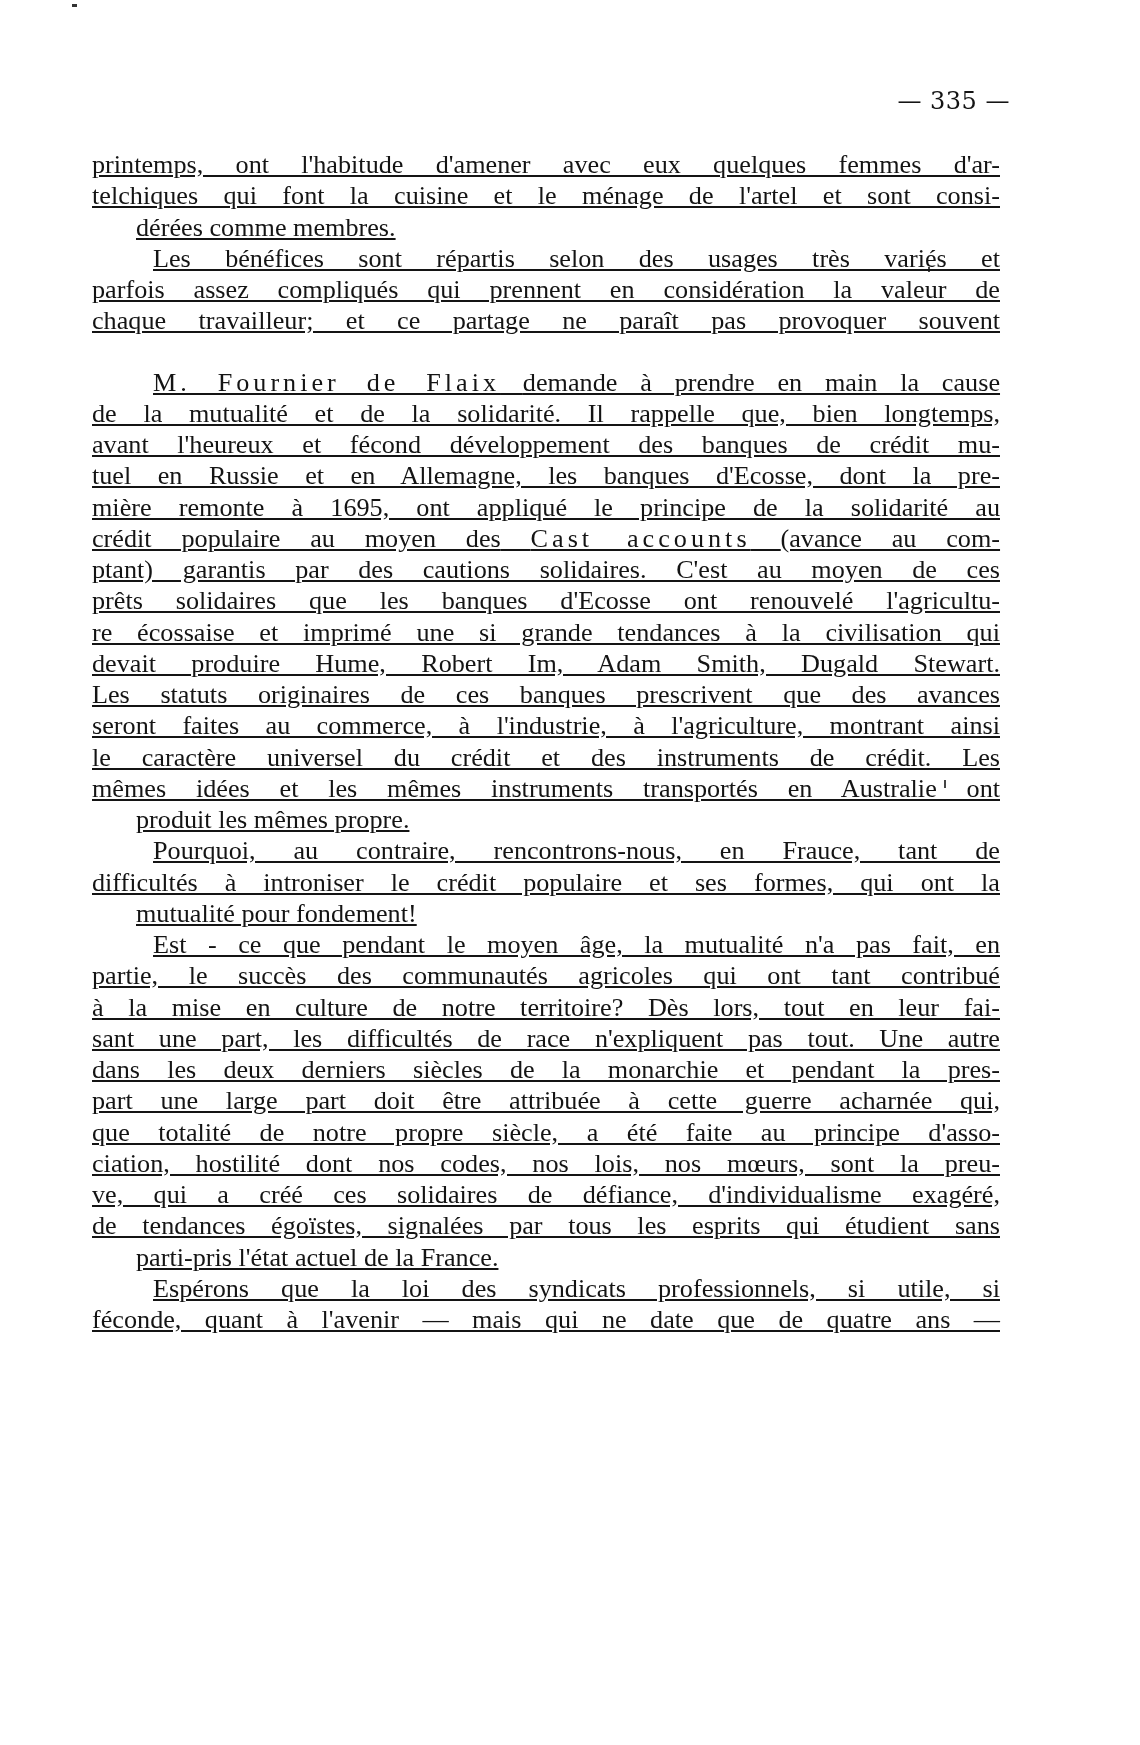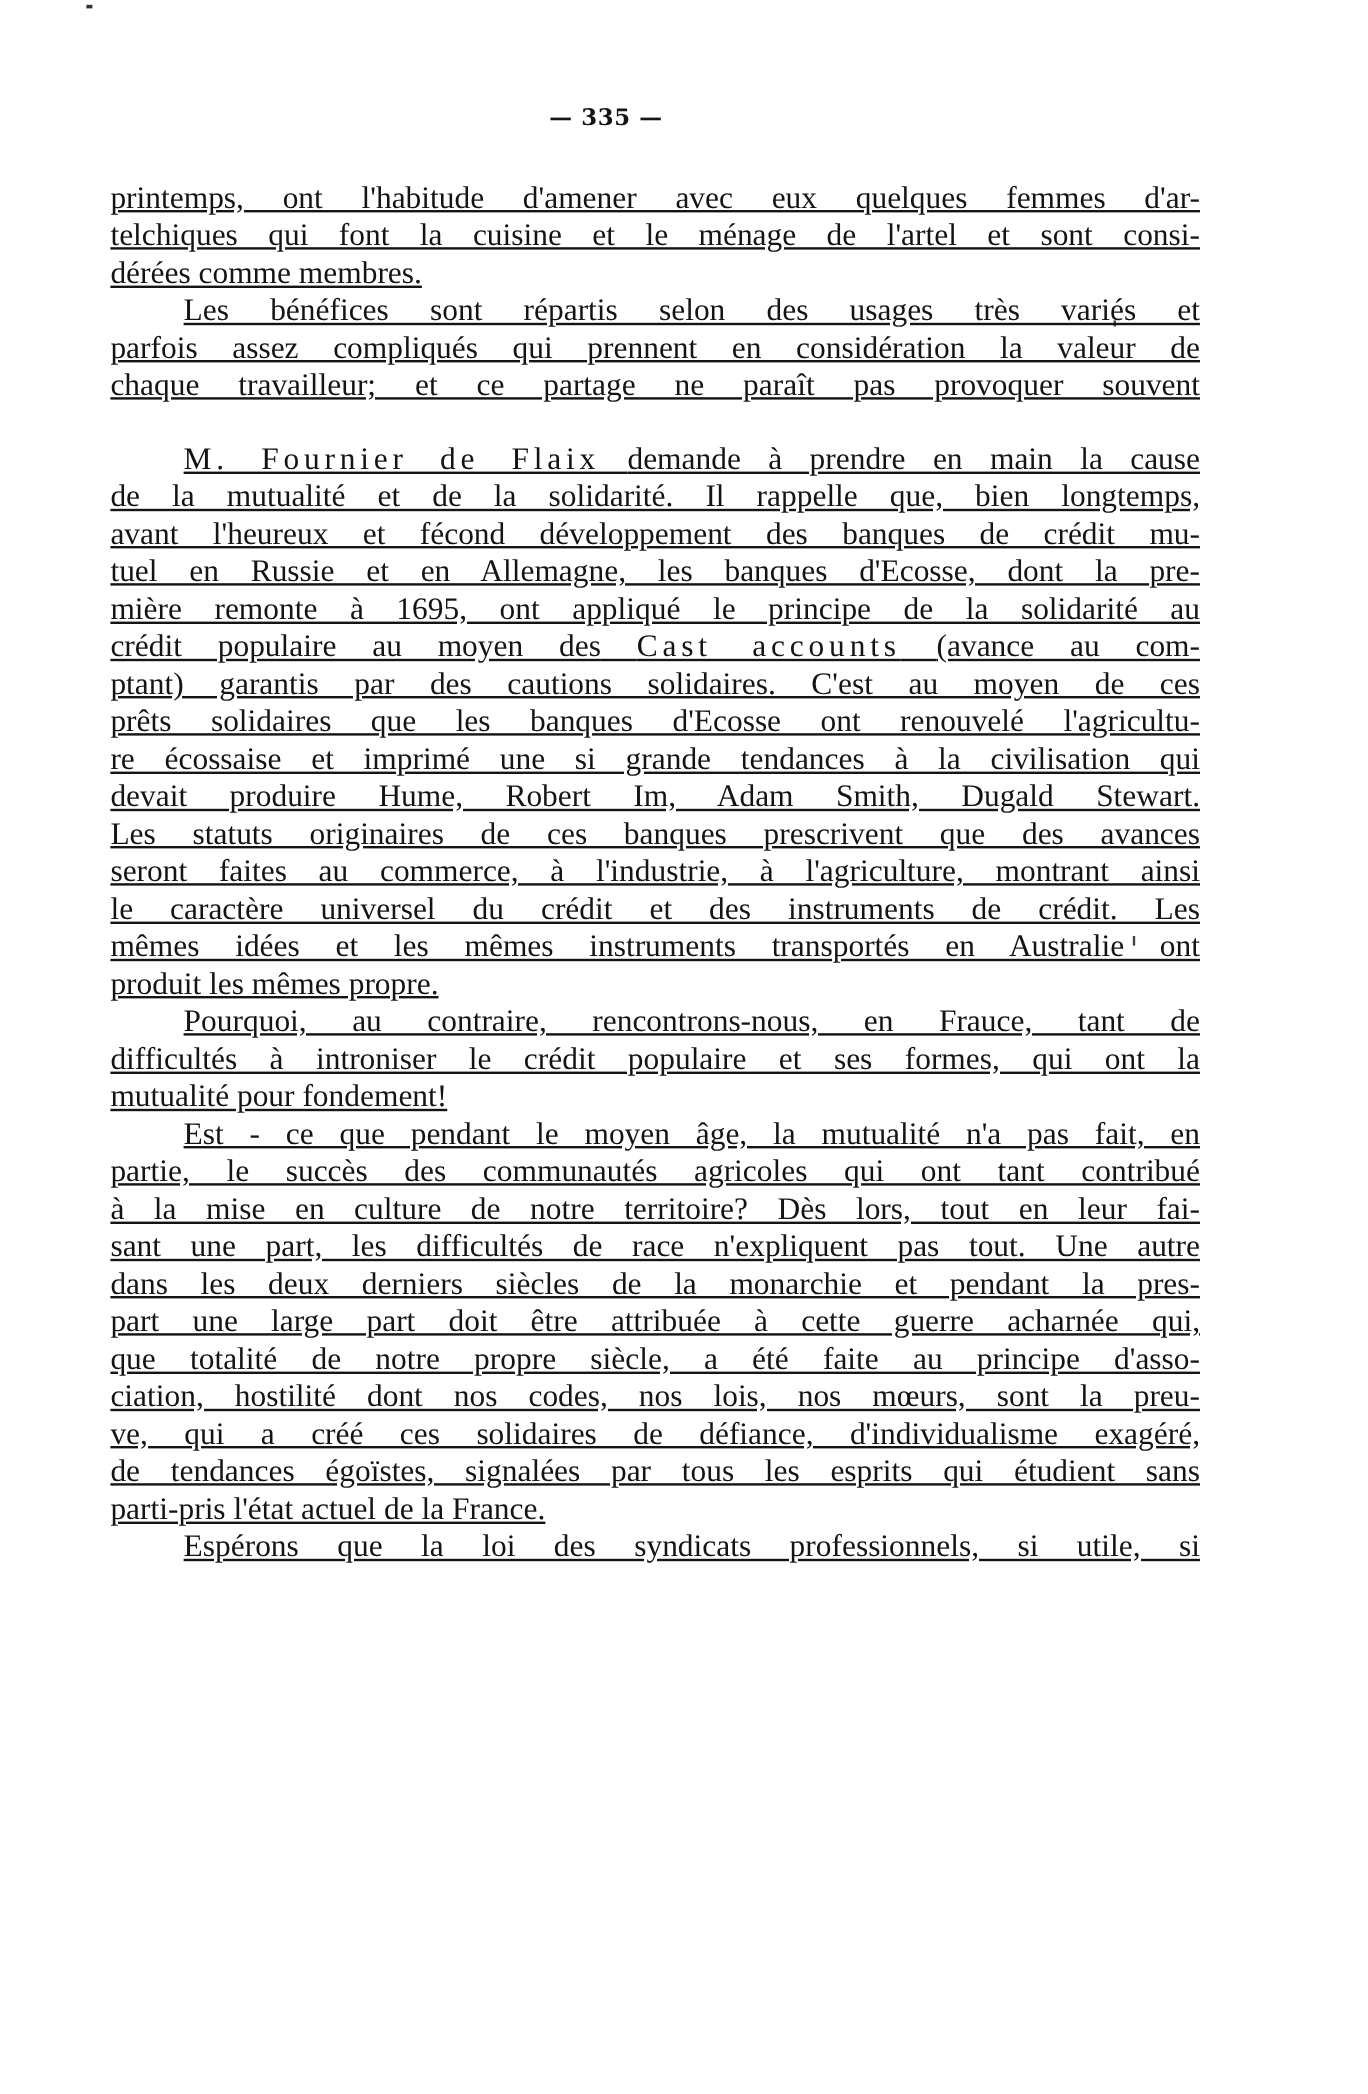--- a/index.html
+++ b/index.html
@@ -21,24 +21,24 @@
     top: 4px;
     width: 5px;
     height: 3px;
     background: #333;
   }
   .page-number {
     position: absolute;
     top: 87px;
     left: 0;
     width: 1010px;
-    text-align: center;
+    text-align: right;
     font-family: "DejaVu Serif", "Liberation Serif", serif;
-    font-weight: bold;
-    font-size: 19px;
+    font-weight: normal;
+    font-size: 24px;
     letter-spacing: 0.5px;
   }
   .body-text {
     position: absolute;
     left: 92px;
     top: 149px;
     width: 908px;
     font-size: 26.2px;
     line-height: 31.25px;
     text-decoration: underline;
@@ -46,20 +46,21 @@
   .line {
     display: block;
     white-space: nowrap;
     text-align: justify;
     text-align-last: justify;
     height: 31.25px;
     overflow: visible;
   }
   .line.last {
     text-align-last: left;
+    margin-left: 44px;
   }
   .line.indent {
     padding-left: 61px;
   }
   .gap {
     display: block;
     height: 30px;
   }
   .spaced {
     letter-spacing: 4px;
@@ -127,15 +128,16 @@
     <span class="line">part une large part doit être attribuée à cette guerre acharnée qui,</span>
     <span class="line">que totalité de notre propre siècle, a été faite au principe d'asso-</span>
     <span class="line">ciation, hostilité dont nos codes, nos lois, nos mœurs, sont la preu-</span>
     <span class="line">ve, qui a créé ces solidaires de défiance, d'individualisme exagéré,</span>
     <span class="line">de tendances égoïstes, signalées par tous les esprits qui étudient sans</span>
     <span class="line last">parti-pris l'état actuel de la France.</span>
   </div>
 
   <div>
     <span class="line indent">Espérons que la loi des syndicats professionnels, si utile, si</span>
+    <span class="line">féconde, quant à l'avenir — mais qui ne date que de quatre ans —</span>
   </div>
 
 </div>
 
 </body></html>

